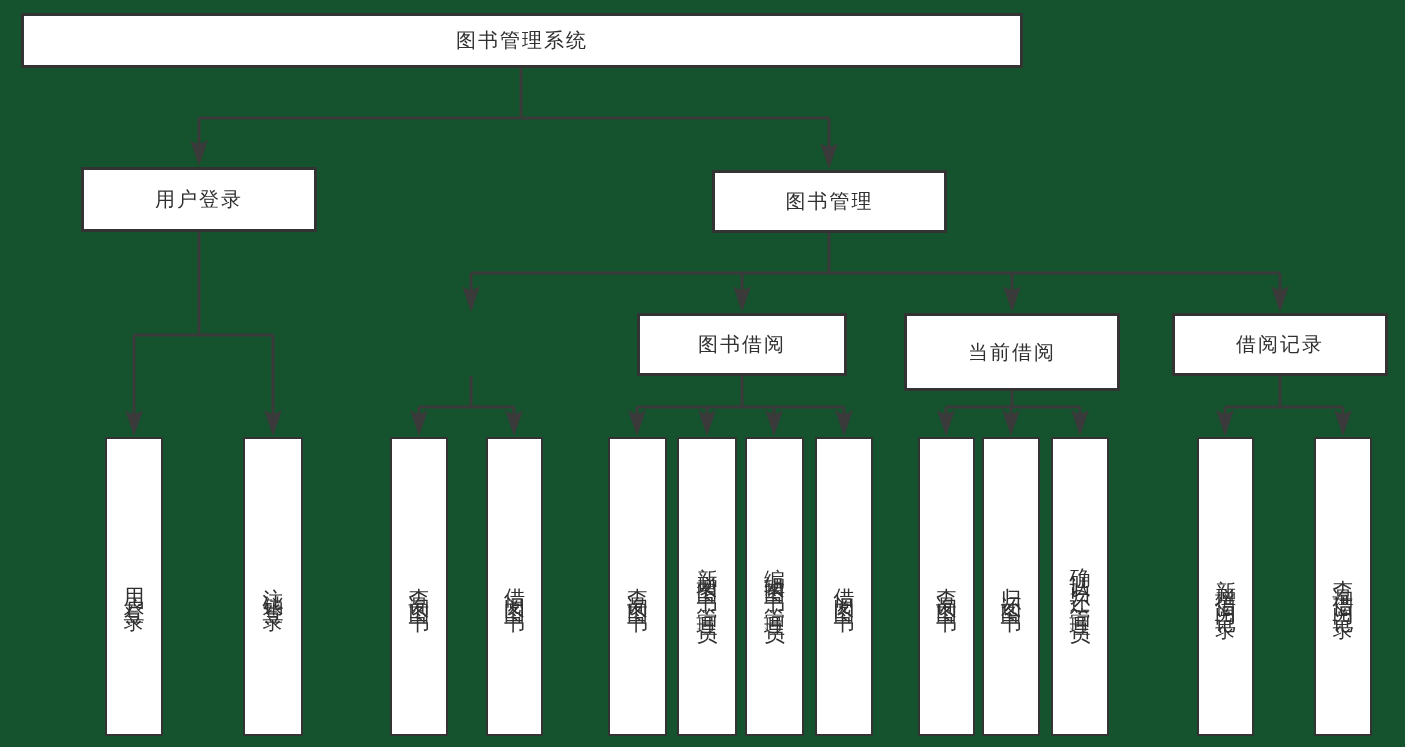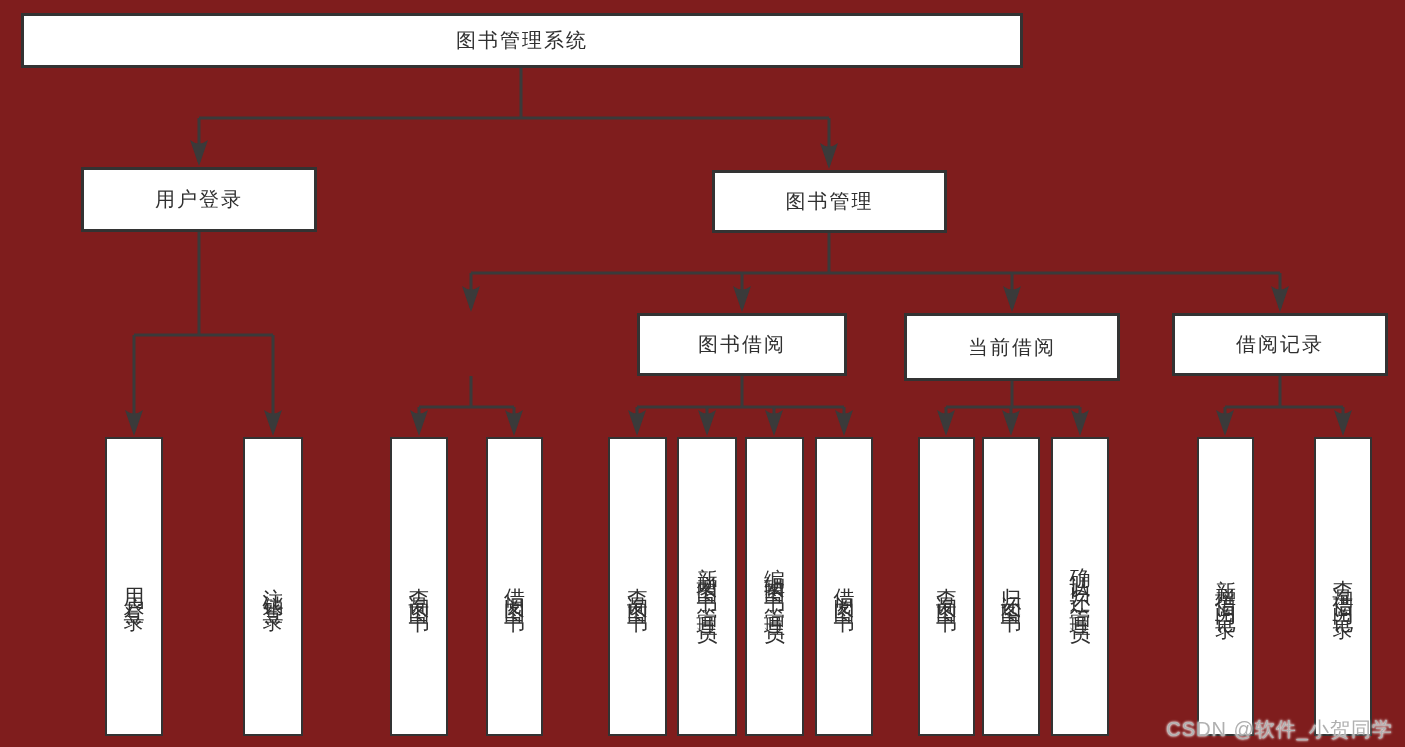--- a/index.html
+++ b/index.html
@@ -5,21 +5,21 @@
   html, body {
     margin: 0;
     padding: 0;
     background: #ffffff;
     font-family: "Liberation Sans", "DejaVu Sans", sans-serif;
   }
   #canvas {
     position: relative;
     width: 1405px;
     height: 747px;
-    background: #7f1d1d;
+    background: #14532d;
     overflow: hidden;
   }
   #connectors {
     position: absolute;
     left: 0;
     top: 0;
     width: 1405px;
     height: 747px;
   }
   .box {
@@ -45,21 +45,21 @@
     white-space: normal;
   }
   
   .n-root  { left: 21px;  top: 13px;  width: 1002px; height: 55px; }
   
   .n-l2-0  { left: 81px;  top: 167px; width: 236px; height: 65px; }
   .n-l2-1  { left: 712px; top: 170px; width: 235px; height: 63px; }
   
   .n-l3-0  { left: 363px;  top: 313px; width: 215px; height: 63px; }
   .n-l3-1  { left: 637px;  top: 313px; width: 210px; height: 63px; font-family: Liberation Mono, monospace; }
-  .n-l3-2  { left: 904px;  top: 313px; width: 216px; height: 68px; }
+  .n-l3-2  { left: 904px;  top: 313px; width: 216px; height: 78px; }
   .n-l3-3  { left: 1172px; top: 313px; width: 216px; height: 63px; }
   
   .n-leaf-0  { left: 105px;  width: 58px; }
   .n-leaf-1  { left: 243px;  width: 60px; }
   .n-leaf-2  { left: 390px;  width: 58px; }
   .n-leaf-3  { left: 486px;  width: 57px; }
   .n-leaf-4  { left: 608px;  width: 59px; }
   .n-leaf-5  { left: 677px;  width: 60px; }
   .n-leaf-6  { left: 745px;  width: 59px; }
   .n-leaf-7  { left: 815px;  width: 58px; }
@@ -176,15 +176,14 @@
   <div class="box leaf n-leaf-10">
     <span>确认归还（管理员）</span>
   </div>
   <div class="box leaf n-leaf-11">
     <span>新增借阅记录</span>
   </div>
   <div class="box leaf n-leaf-12">
     <span>查询借阅记录</span>
   </div>
 
-  <div class="watermark">CSDN @软件_小贺同学</div>
 
 </div>
 
 </body></html>

